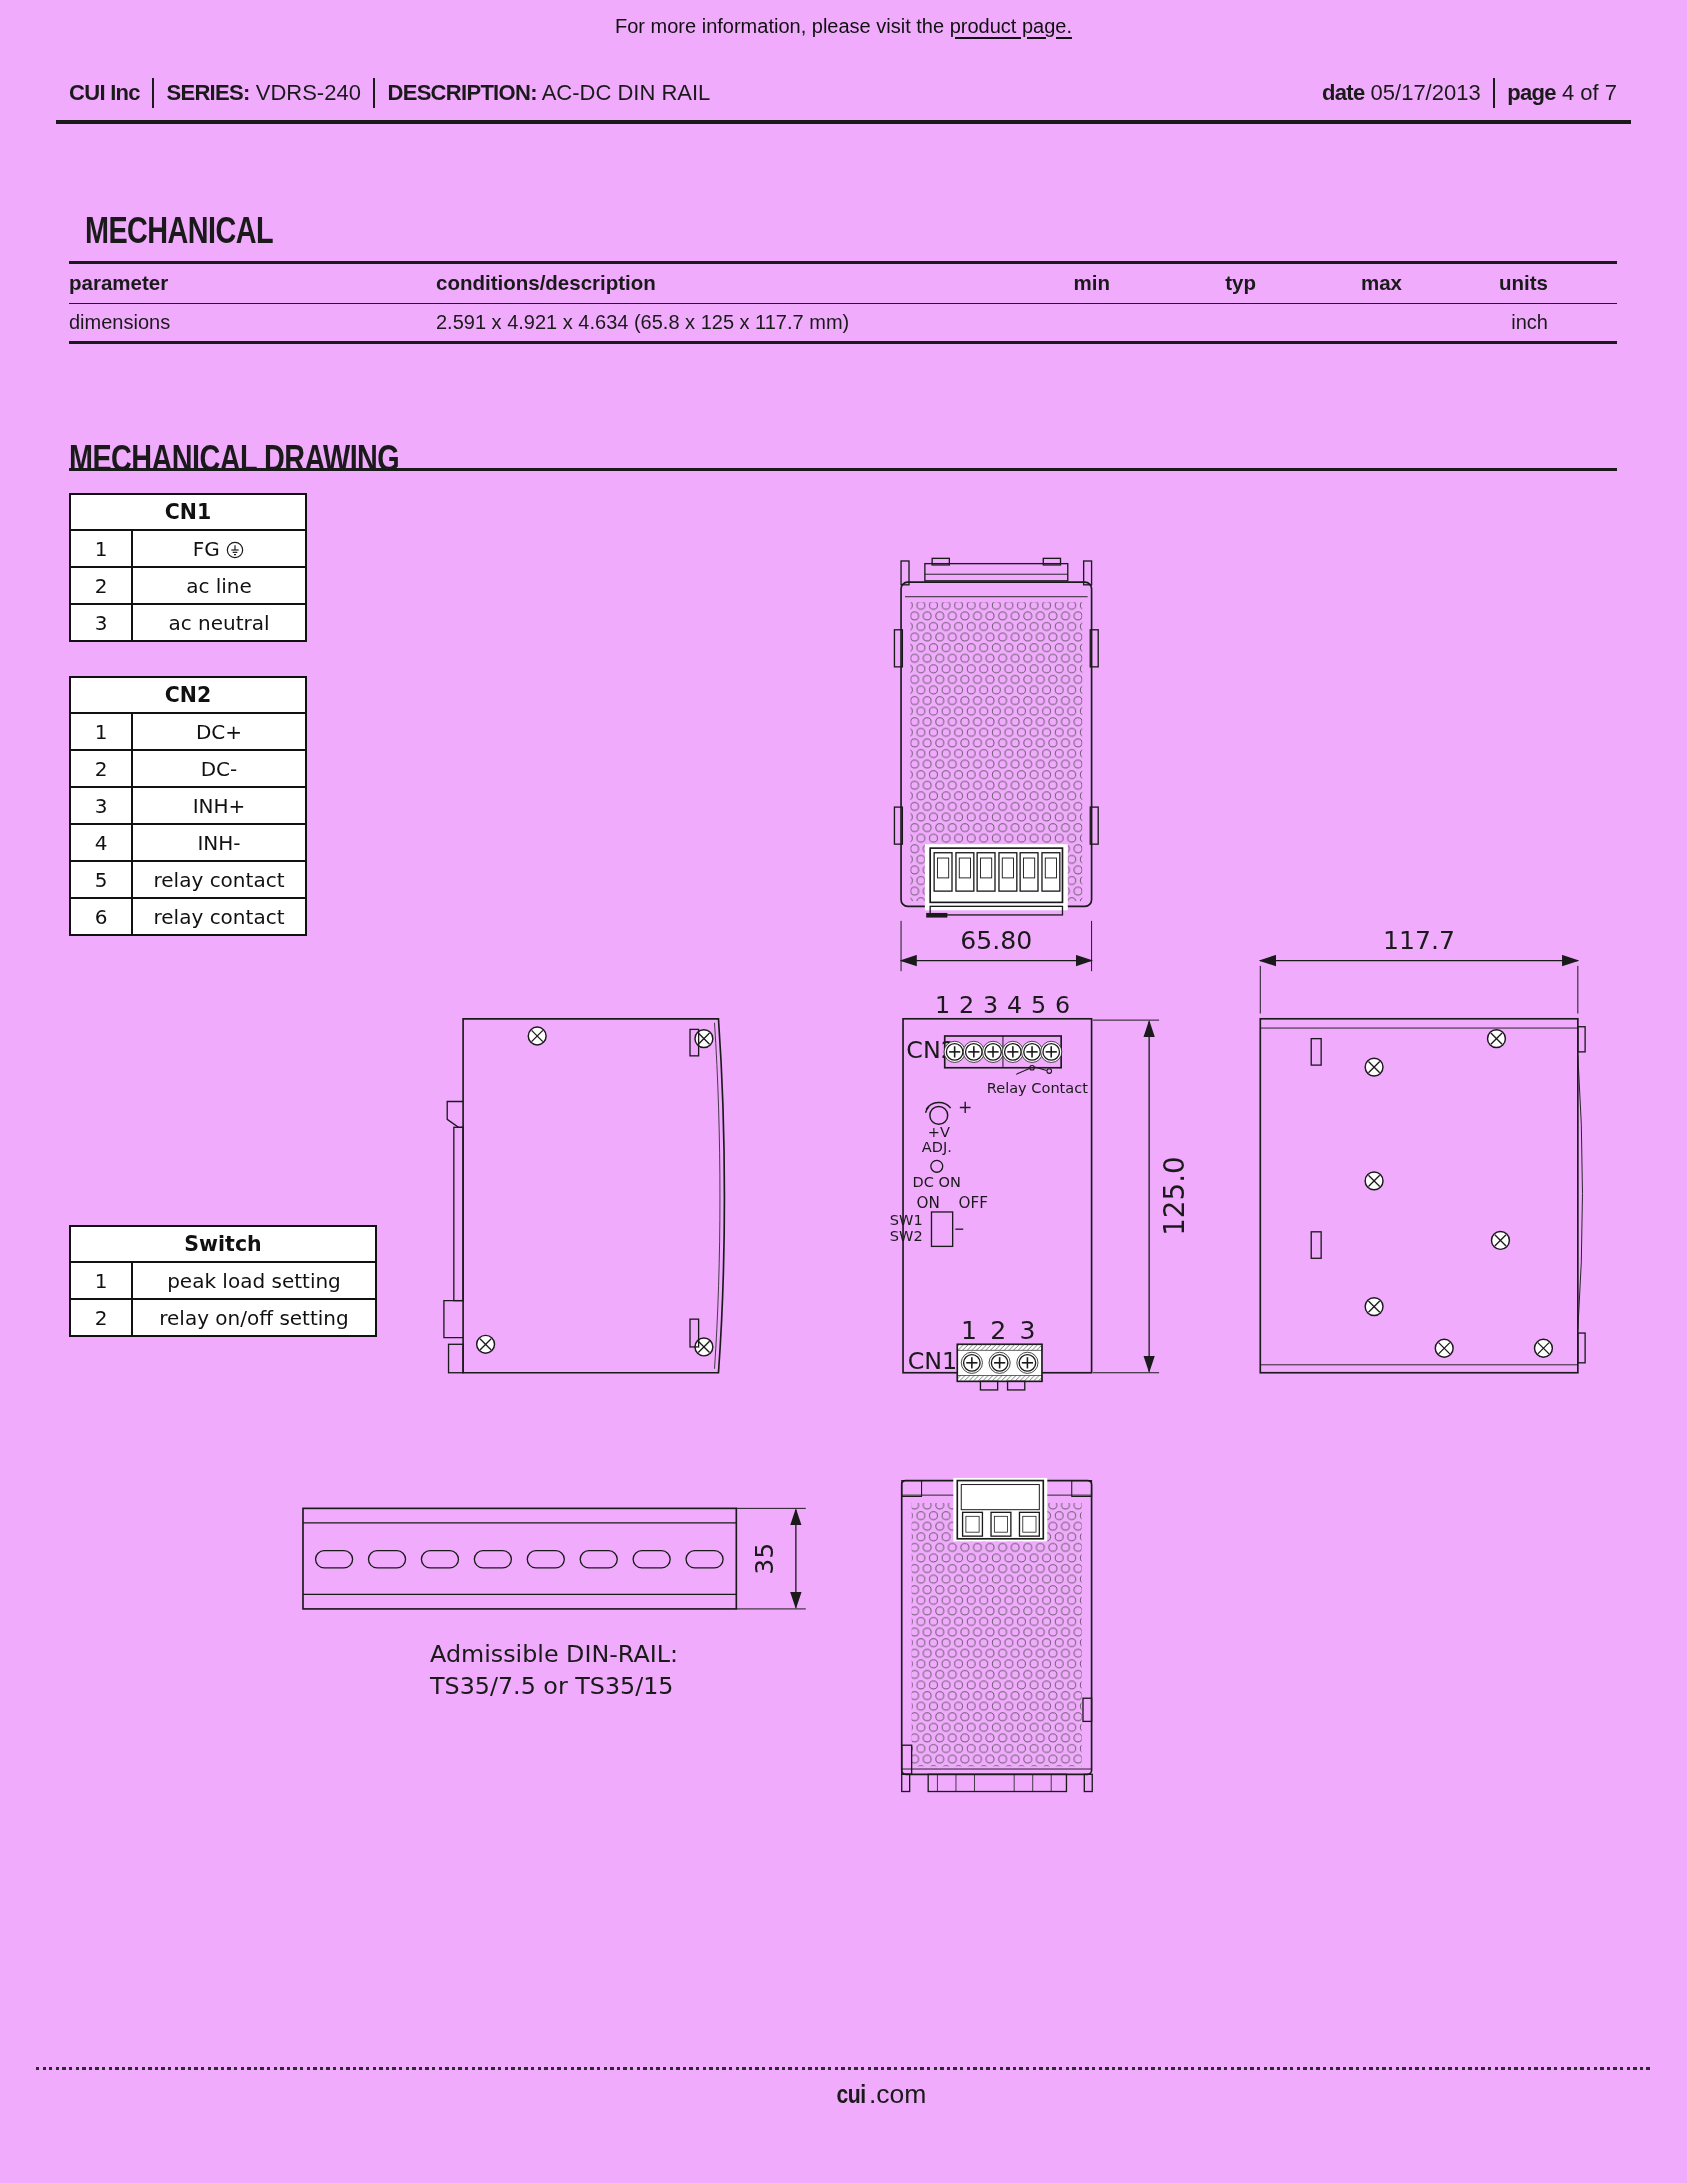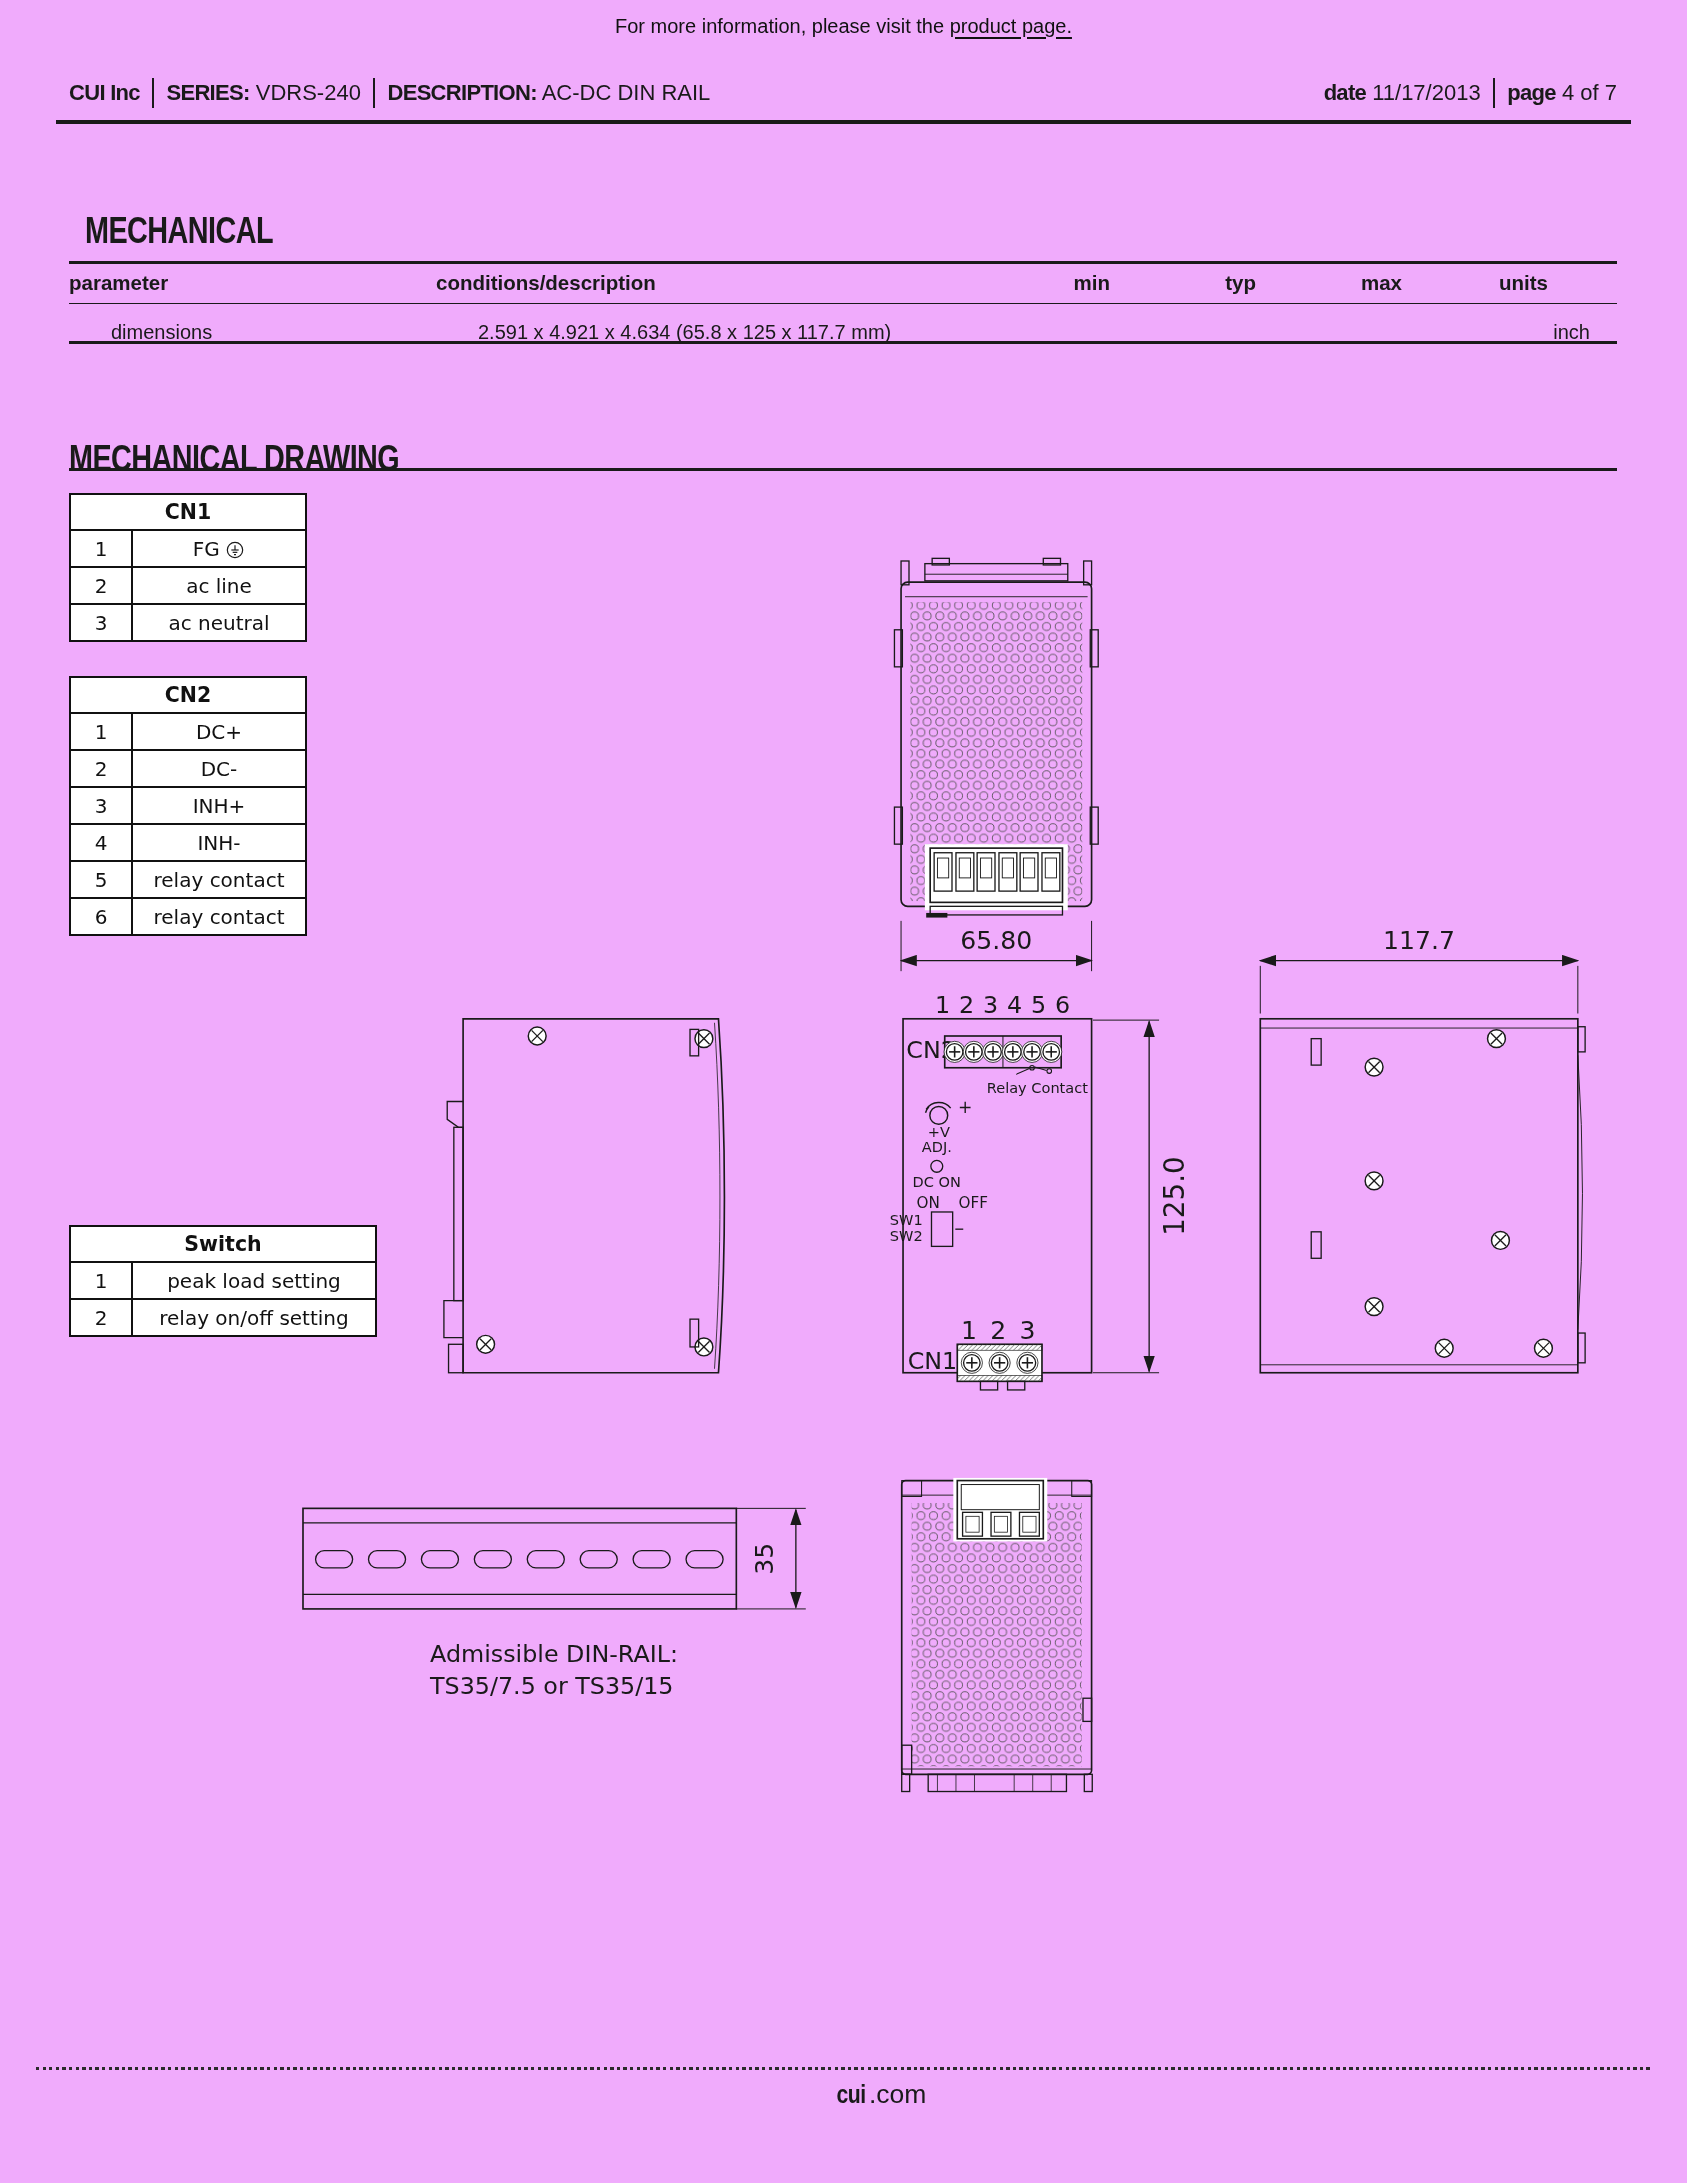--- a/index.html
+++ b/index.html
@@ -52,39 +52,39 @@
   <div class="abs" id="hdr">
     <div class="grp">
       <span class="blk">CUI Inc</span>
       <span class="vbar"></span>
       <span><span class="blk">SERIES:</span> <span>VDRS-240</span></span>
       <span class="vbar"></span>
       <span><span class="blk">DESCRIPTION:</span> <span>AC-DC DIN RAIL</span></span>
     </div>
     <div class="sp"></div>
     <div class="grp">
-      <span><span class="blk">date</span> <span>11/17/2013</span></span>
+      <span><span class="blk">date</span> <span>05/17/2013</span></span>
       <span class="vbar"></span>
       <span><span class="blk">page</span> <span>4 of 7</span></span>
     </div>
   </div>
   <div class="abs rule" style="left:56px;top:120px;width:1575px;height:4px;"></div>
 
   <div class="abs h1" style="left:69px;top:210px;margin-left:16px;"><span class="cond">MECHANICAL</span></div>
   <div class="abs rule" style="left:69px;top:261px;width:1548px;height:3.3px;"></div>
   <div class="abs spec-row hdr-row" style="top:271px;">
     <span class="c-param">parameter</span>
     <span class="c-cond">conditions/description</span>
     <span class="c-min">min</span>
     <span class="c-typ">typ</span>
     <span class="c-max">max</span>
     <span class="c-units">units</span>
   </div>
   <div class="abs rule" style="left:69px;top:303px;width:1548px;height:1.3px;"></div>
-  <div class="abs spec-row" style="top:321px;margin-left:42px;">
+  <div class="abs spec-row" style="top:311px;">
     <span class="c-param">dimensions</span>
     <span class="c-cond">2.591 x 4.921 x 4.634 (65.8 x 125 x 117.7 mm)</span>
     <span class="c-min"></span>
     <span class="c-typ"></span>
     <span class="c-max"></span>
     <span class="c-units">inch</span>
   </div>
   <div class="abs rule" style="left:69px;top:341px;width:1548px;height:3.3px;"></div>
 
   <div class="abs h1" style="left:69px;top:438px;"><span class="cond">MECHANICAL DRAWING</span></div>

